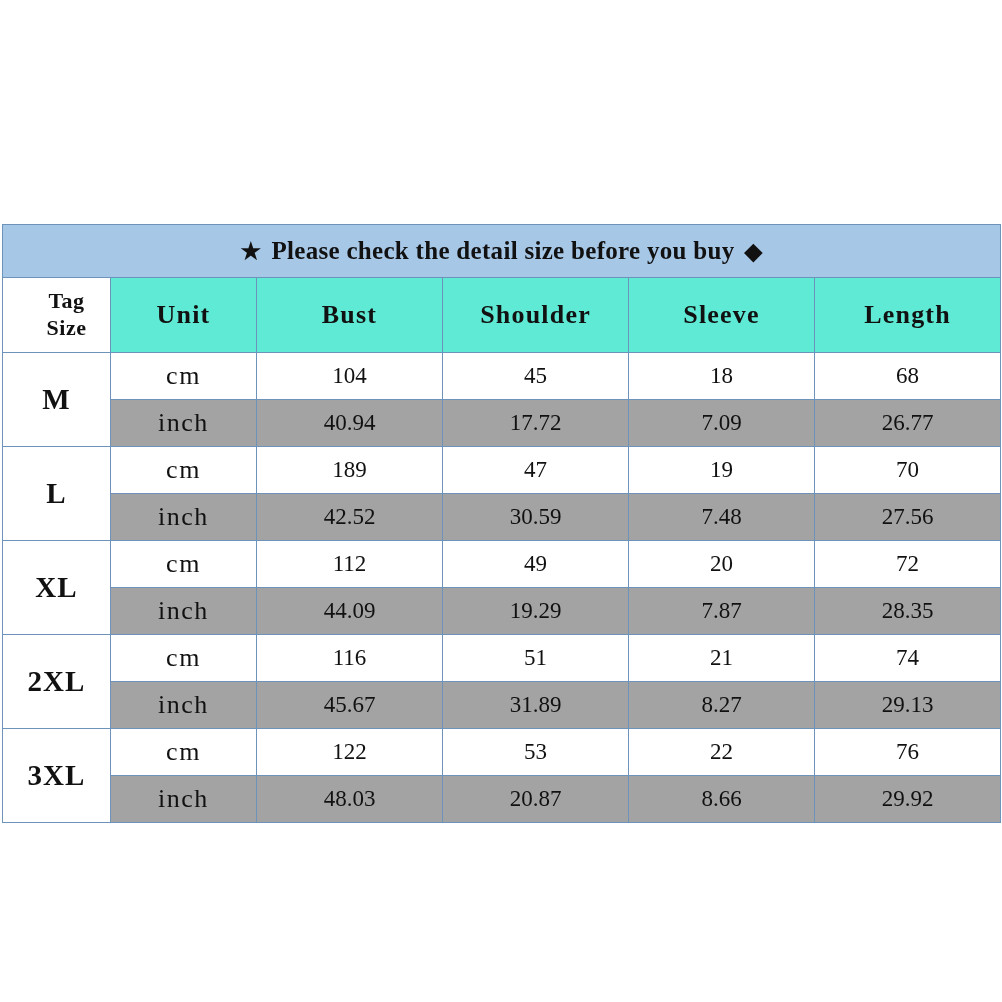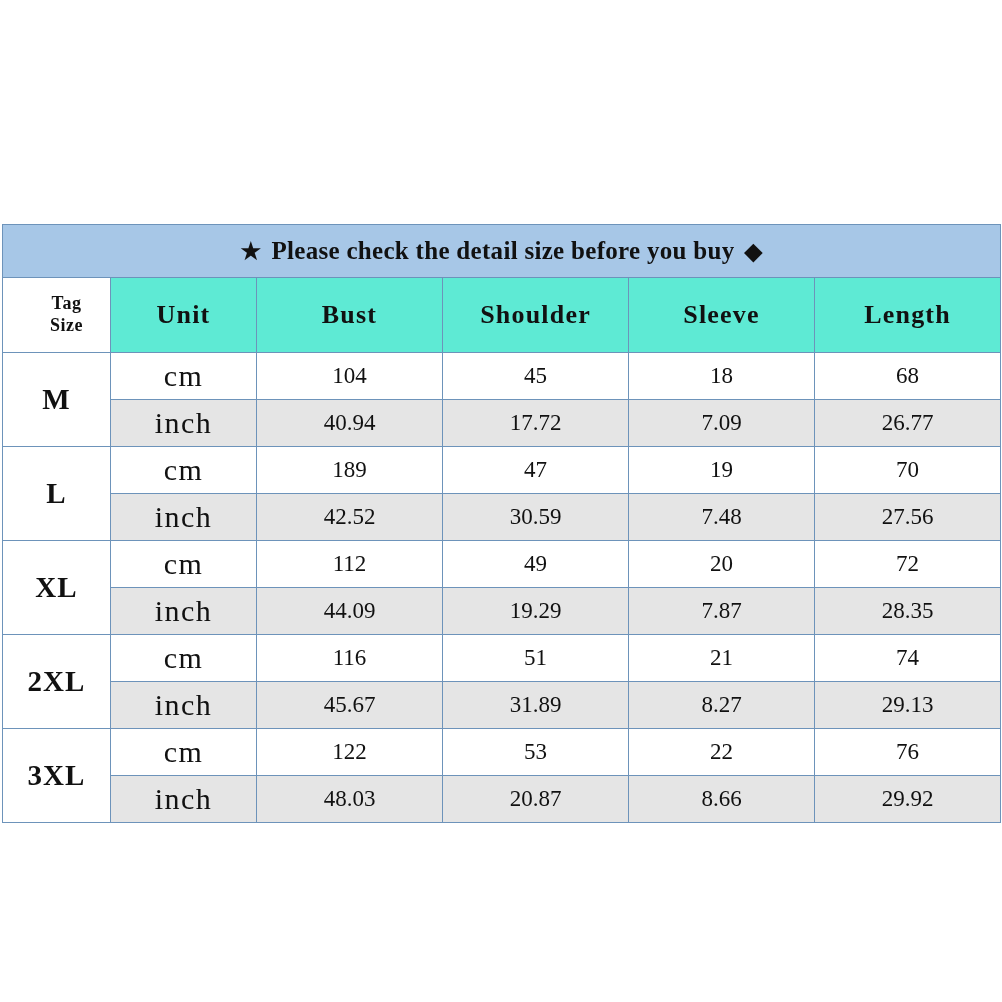--- a/index.html
+++ b/index.html
@@ -60,46 +60,46 @@
   }
   .head-cell {
     background: #5eead4;
     height: 72px;
     font-size: 26px;
     font-weight: bold;
     letter-spacing: 1.2px;
   }
   .head-cell.tag {
     background: #ffffff;
-    font-size: 18px;
+    font-size: 22px;
     line-height: 1.22;
     letter-spacing: 0.5px;
     padding-left: 21px;
   }
   .tag-cell {
     background: #ffffff;
     font-size: 29px;
     font-weight: bold;
     letter-spacing: 1px;
   }
   .unit-cell {
     height: 44px;
-    font-size: 30px;
+    font-size: 26px;
     letter-spacing: 1.5px;
   }
   .val-cell {
     height: 44px;
     font-size: 23px;
     margin-top: 36px;
   }
   .row-cm td.unit-cell, .row-cm td.val-cell {
     background: #ffffff;
   }
   .row-inch td.unit-cell, .row-inch td.val-cell {
-    background: #e5e5e5;
+    background: #a3a3a3;
   }
   .col-tag { width: 108px; }
   .col-unit { width: 146px; }
   .col-data { width: 186px; }
 </style>
 </head>
 <body>
 
 <div id="page">
   <div class="table-wrap">

